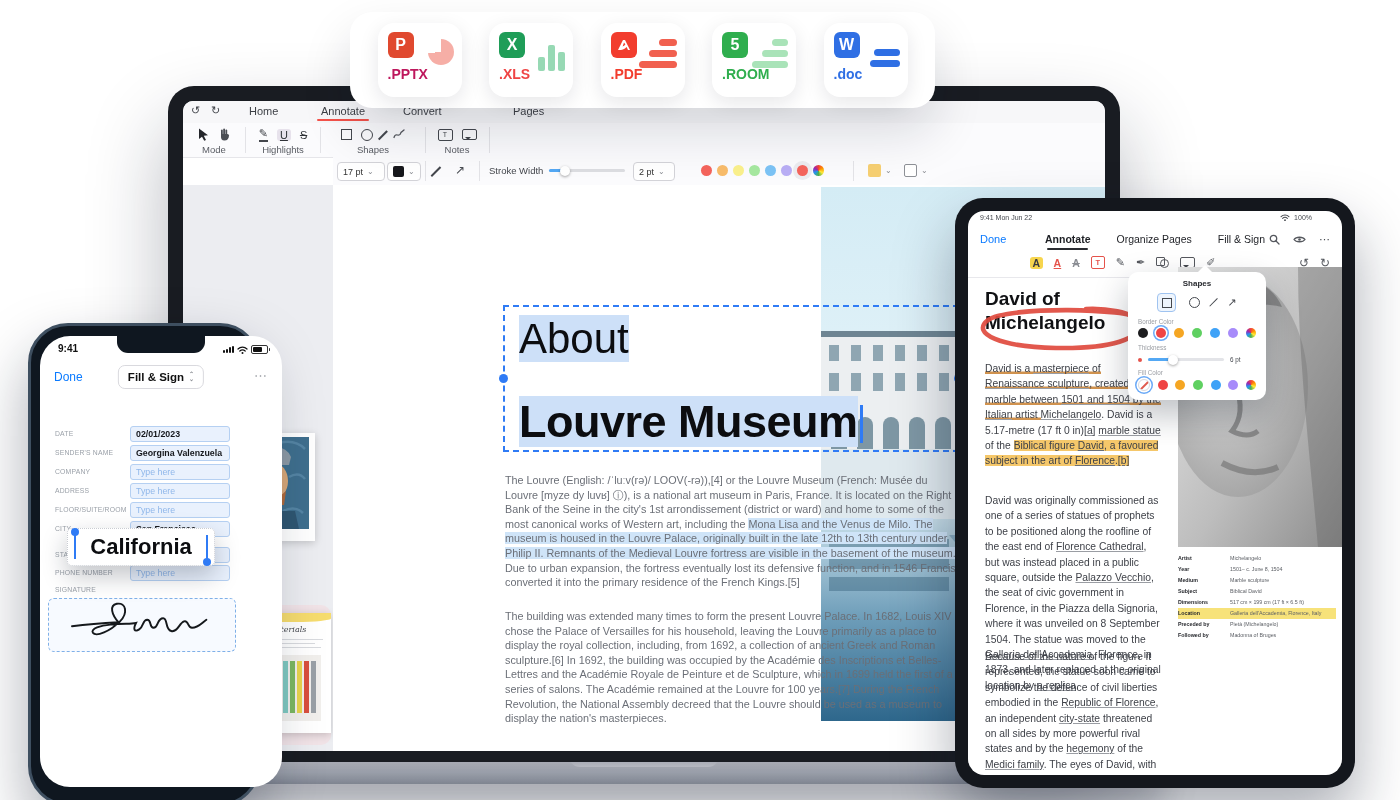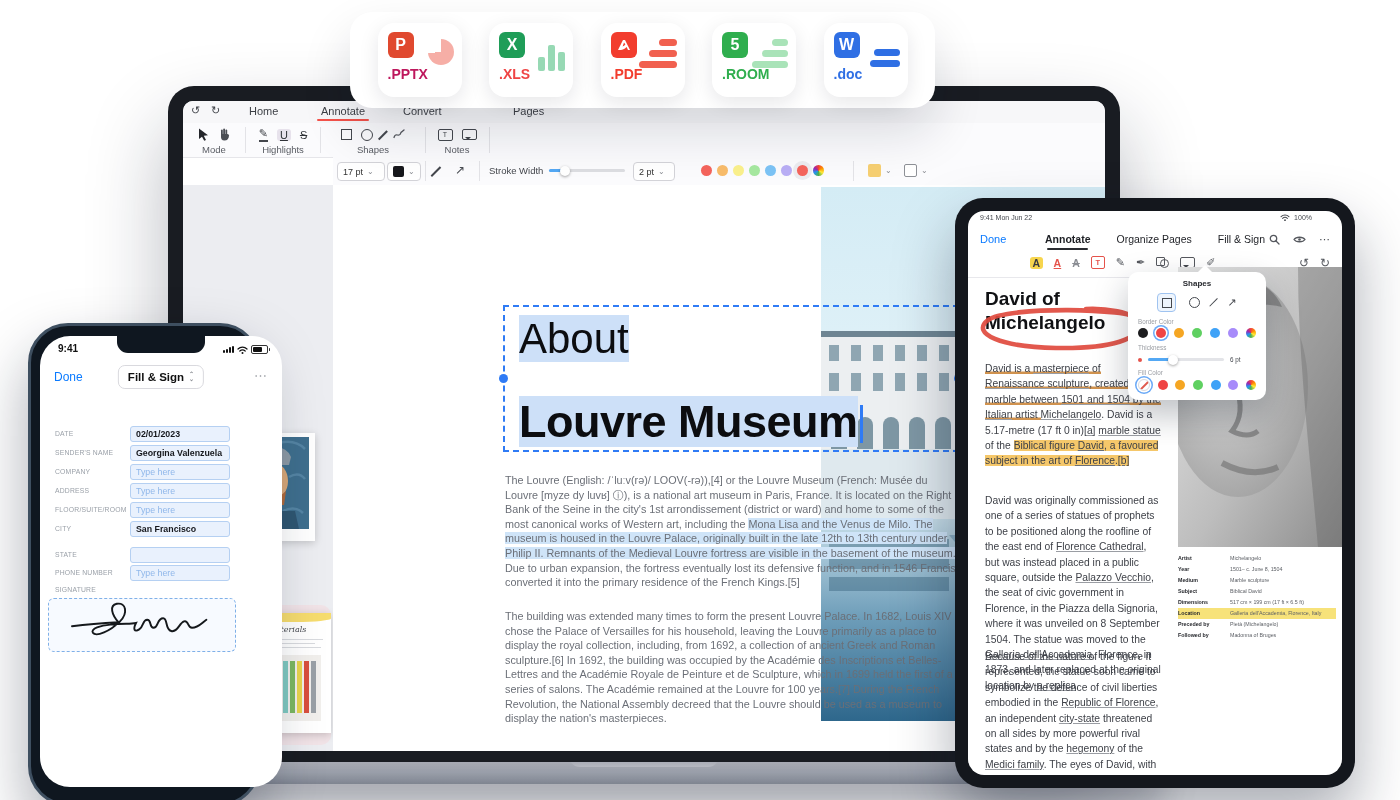--- a/index.html
+++ b/index.html
@@ -526,20 +526,25 @@
           <span class="finput fp">Type here</span>
         </div>
       <div class="flab" style="position:absolute;top:250px;">SIGNATURE</div>
 
       <div class="sigbox">
         <svg width="182" height="48" viewBox="0 0 182 60">
           <path d="M6,34 C30,31 46,30 64,29 C56,20 52,8 62,6 C74,4 76,18 66,28 C54,40 36,48 32,42 C29,37 42,33 54,32 C72,30 78,32 86,30 C82,38 84,42 90,38 C96,34 94,26 100,26 C106,26 102,36 108,36 C114,36 112,24 120,24 C126,24 122,38 130,40 C138,42 140,30 146,28 C152,26 150,36 156,36 C164,36 168,30 174,26" stroke="#15181c" stroke-width="2.4" fill="none" stroke-linecap="round"></path>
         </svg>
       </div>
 
+      <div class="calpop">
+        <span class="selhandle l" style="left:6px;top:6px;"></span>
+        <span class="word">California</span>
+        <span class="selhandle r" style="right:6px;top:6px;"></span>
+      </div>
     </div>
   </div>
 
   <div class="ipad">
     <div class="ipad-screen">
       <div class="istatus">
         <span class="abs" style="left:12px;top:3px;">9:41  Mon Jun 22</span>
         <span class="abs" style="right:30px;top:3px;">100%</span>
 
         <svg class="abs" style="right:52px;top:3px;" width="10" height="7" viewBox="0 0 11 8">

